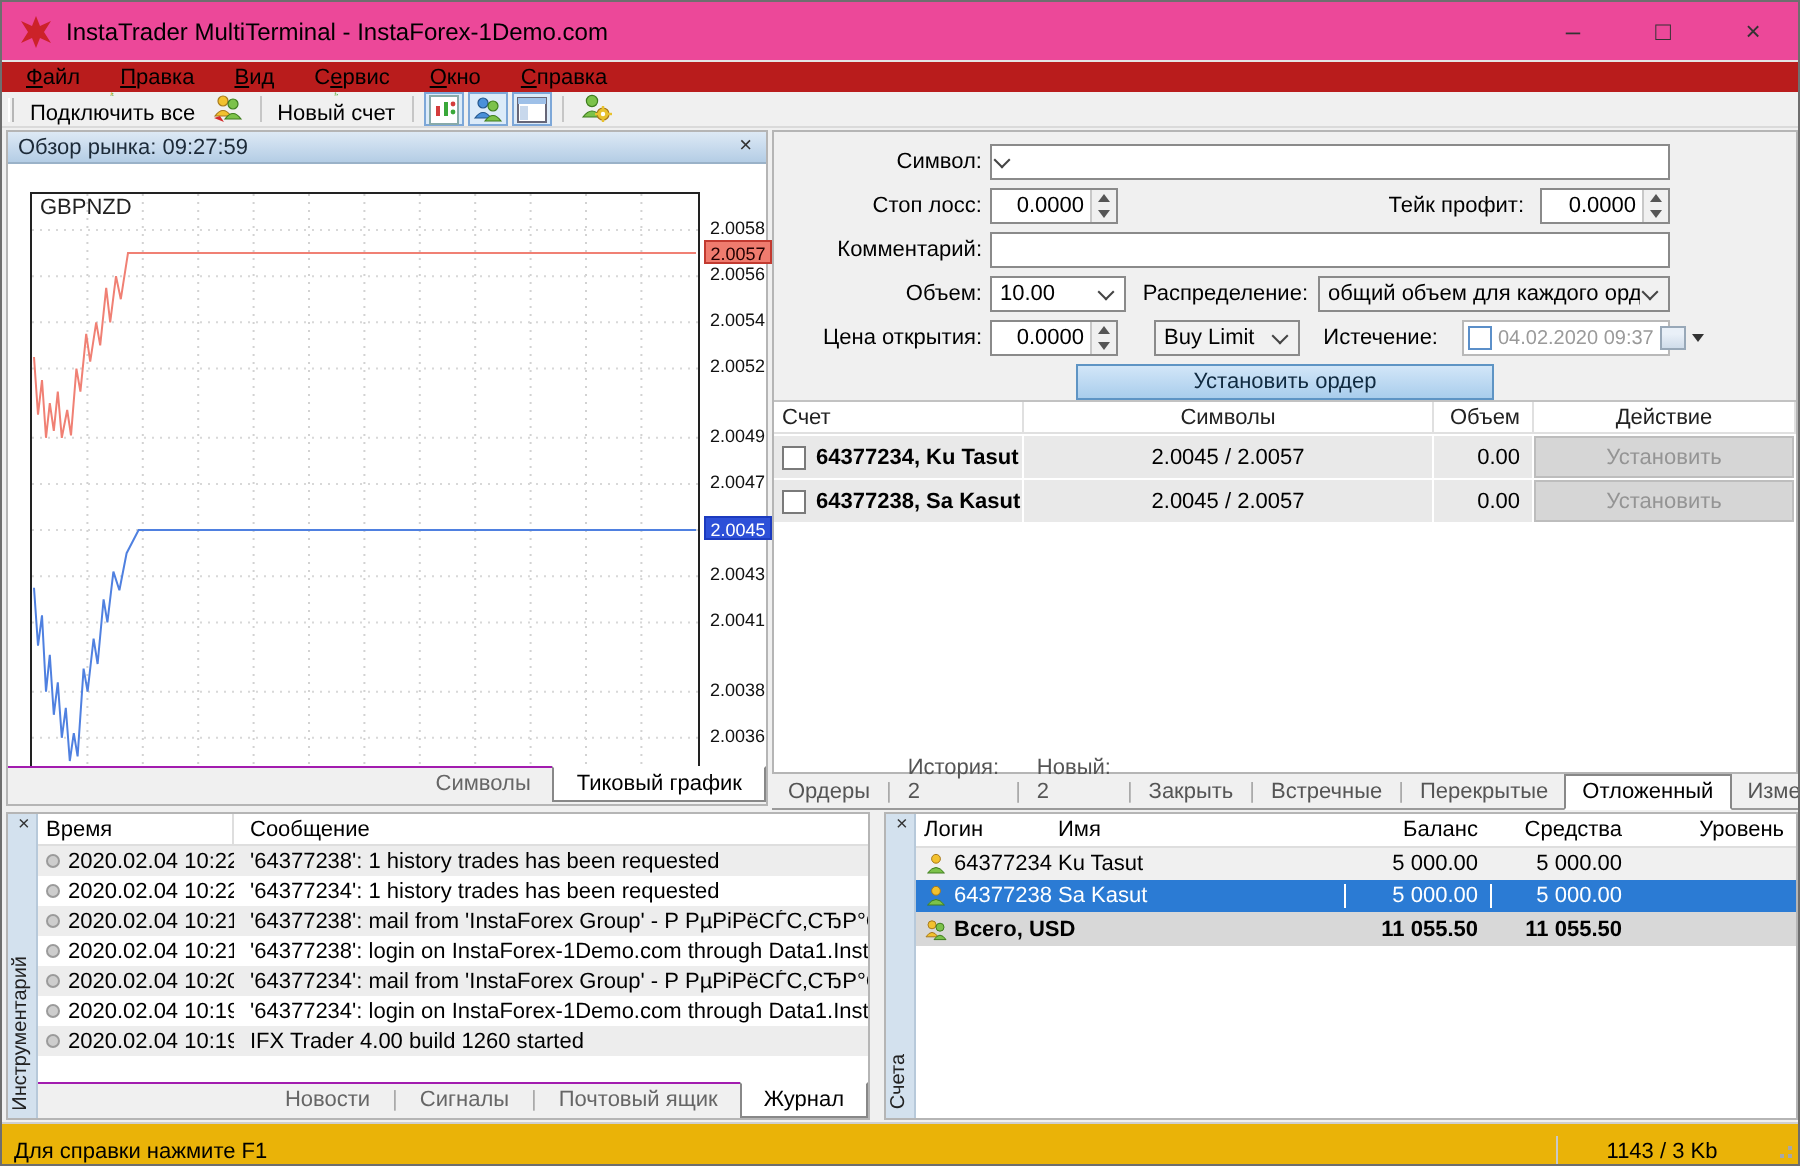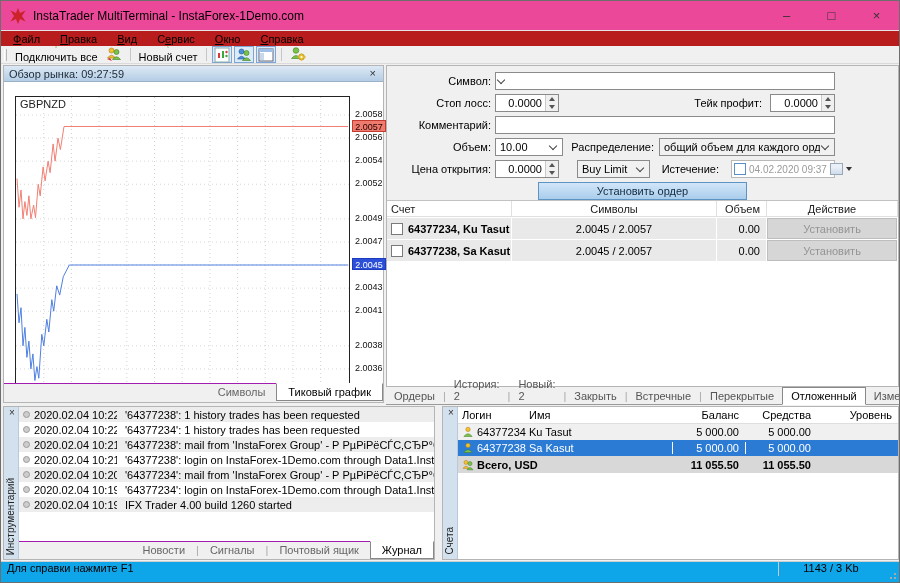--- a/index.html
+++ b/index.html
@@ -95,21 +95,21 @@
   .a-row.selected{background:#2b7bd4;color:#fff;}
   .a-row.selected .num{border-left:1px solid #fff;}
   .a-total{display:flex;height:17px;align-items:center;background:#d8d8d8;font-weight:bold;}
   .c-login{width:65px;padding-left:4px;display:flex;align-items:center;gap:3px;}
   .c-name{width:149px;padding-left:6px;}
   .c-bal{width:73px;text-align:right;padding-right:6px;}
   .c-eq{width:72px;text-align:right;padding-right:6px;}
   .c-lvl{flex:1;text-align:right;padding-right:6px;}
   .icon12{width:12px;height:12px;display:block;flex:none;}
   
-  .statusbar{position:absolute;left:0;right:0;bottom:0;height:21px;background:#0ea5e9;border-top:1px solid #cfcfcf;display:flex;align-items:flex-start;}
+  .statusbar{position:absolute;left:0;right:0;bottom:0;height:21px;background:#eab308;border-top:1px solid #cfcfcf;display:flex;align-items:flex-end;}
   .sb-left{flex:1;padding-left:6px;}
   .sb-div{width:1px;height:14px;background:#c9c9c9;}
   .sb-right{width:104px;text-align:center;}
   .sb-grip{width:16px;height:100%;position:relative;}
   .sb-grip i{position:absolute;width:2px;height:2px;background:#a8a8a8;}
 </style>
 </head>
 <body>
 
 <div class="win">
@@ -375,20 +375,24 @@
         <div class="tab active">Отложенный</div>
         <div class="tab">Изменить</div>
       </div>
 
     <div class="panel tools-panel">
       <div class="v-strip">
         <span class="x-btn">×</span>
         <span class="v-label">Инструментарий</span>
       </div>
       <div class="p-content">
+        <div class="j-header">
+          <span class="j-h-time">Время</span>
+          <span class="j-h-msg">Сообщение</span>
+        </div>
         <div id="journal-rows">
             <div class="j-row odd">
               <span class="j-dot"></span>
               <span class="j-time">2020.02.04 10:22:2...</span>
               <span class="j-msg">'64377238': 1 history trades has been requested</span>
             </div>
             <div class="j-row">
               <span class="j-dot"></span>
               <span class="j-time">2020.02.04 10:22:2...</span>
               <span class="j-msg">'64377234': 1 history trades has been requested</span>

